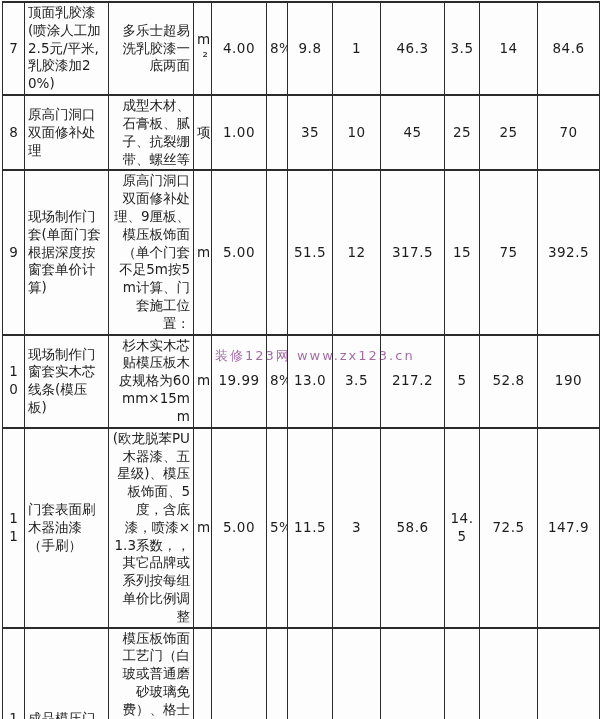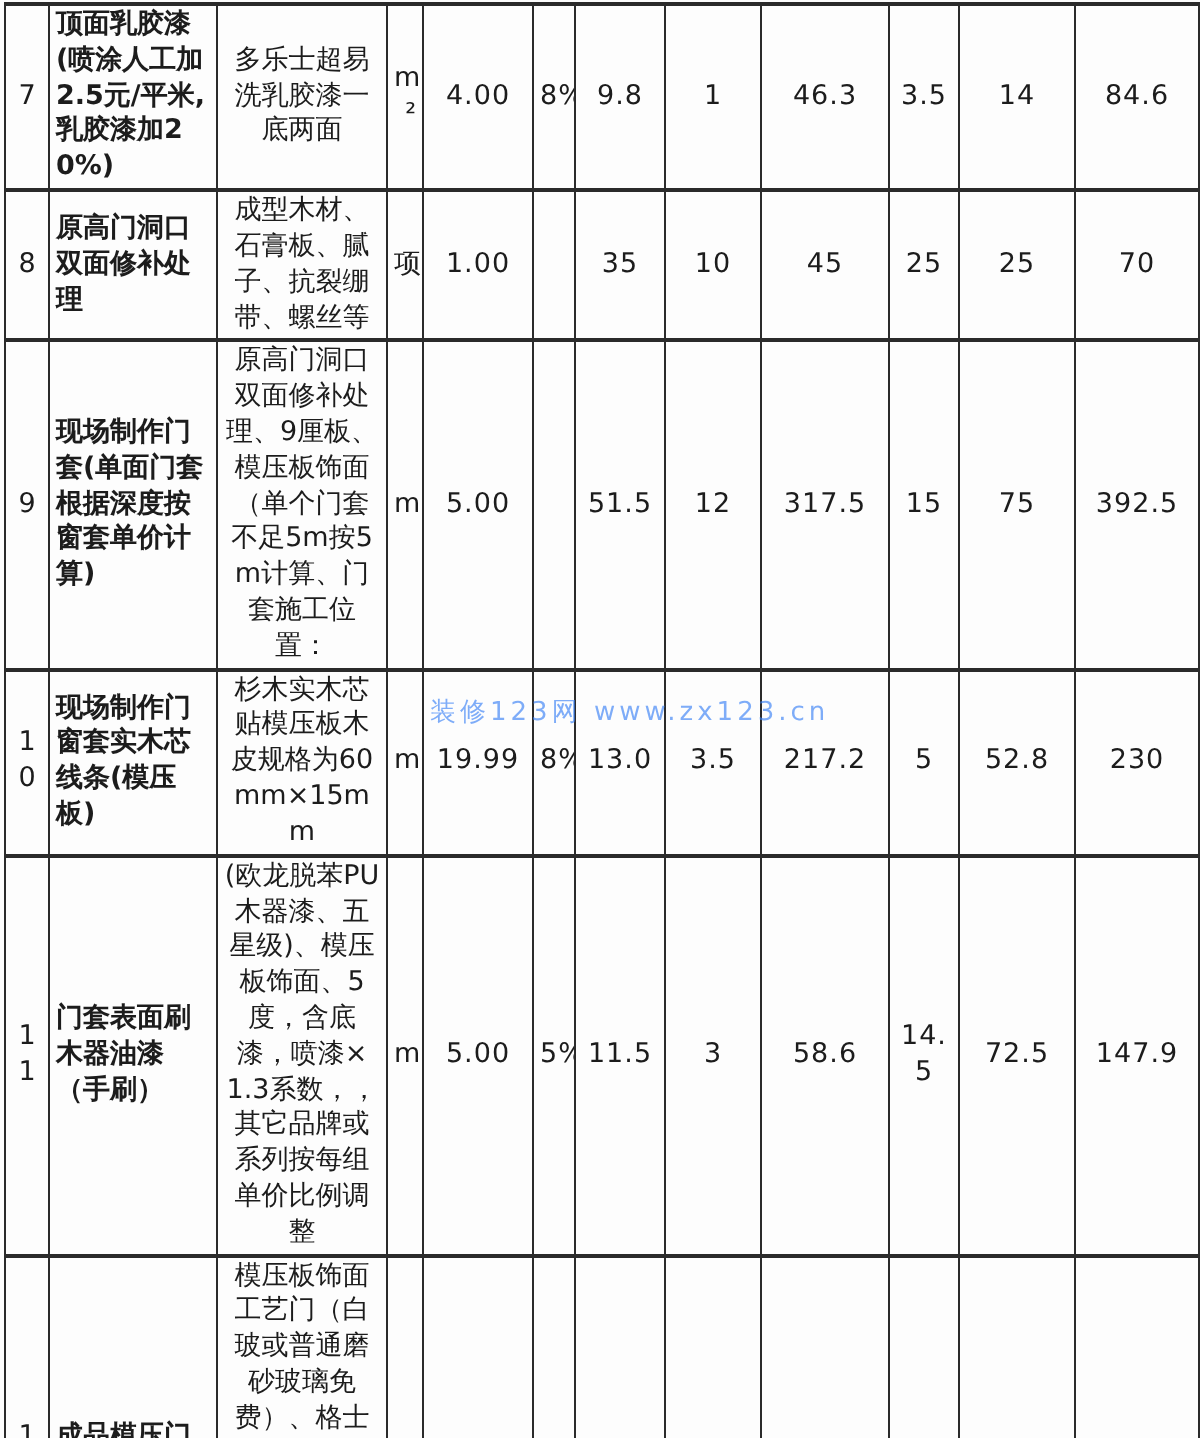--- a/index.html
+++ b/index.html
@@ -29,37 +29,37 @@
     border: 1px solid #2b2b2b;
     padding: 1px 3px;
     font-size: 13.5px;
     line-height: 1.32;
     vertical-align: middle;
     overflow: hidden;
     word-break: break-all;
   }
   table.quote tr td { border-bottom-width: 2px; border-top-width: 2px; }
   td.c-no     { text-align: center; font-size: 14px; }
-  td.c-item   { text-align: left; font-weight: bold; }
-  td.c-spec   { text-align: center; }
+  td.c-item   { text-align: left; }
+  td.c-spec   { text-align: right; }
   td.c-unit   { text-align: right; padding: 1px 1px; font-size: 12.5px; }
   td.num      { text-align: center; font-size: 14px; letter-spacing: 0.5px; margin-left: 27px; }
   tr.r7  { height: 83px; }
   tr.r8  { height: 67px; }
   tr.r9  { height: 141px; }
   tr.r10 { height: 72px; }
   tr.r11 { height: 165px; }
   tr.r12 { height: 185px; }
   .watermark {
     position: absolute;
     top: 347px;
     left: 215px;
     width: 340px;
     font-size: 13px;
-    color: #3b82f6;
+    color: #701a75;
     opacity: 0.65;
     letter-spacing: 2px;
     white-space: nowrap;
     pointer-events: none;
     z-index: 2;
   }
 </style>
 </head>
 <body>
 
@@ -130,21 +130,21 @@
         <td class="c-item">现场制作门窗套实木芯线条(模压板)</td>
         <td class="c-spec">杉木实木芯贴模压板木皮规格为60mm×15mm</td>
         <td class="c-unit">m</td>
         <td class="num">19.99</td>
         <td class="num">8%</td>
         <td class="num">13.0</td>
         <td class="num">3.5</td>
         <td class="num">217.2</td>
         <td class="num">5</td>
         <td class="num">52.8</td>
-        <td class="num">230</td>
+        <td class="num">190</td>
       </tr>
       <tr class="r11">
         <td class="c-no">11</td>
         <td class="c-item">门套表面刷木器油漆（手刷）</td>
         <td class="c-spec">(欧龙脱苯PU木器漆、五星级)、模压板饰面、5度，含底漆，喷漆×1.3系数，，其它品牌或系列按每组单价比例调整</td>
         <td class="c-unit">m</td>
         <td class="num">5.00</td>
         <td class="num">5%</td>
         <td class="num">11.5</td>
         <td class="num">3</td>

